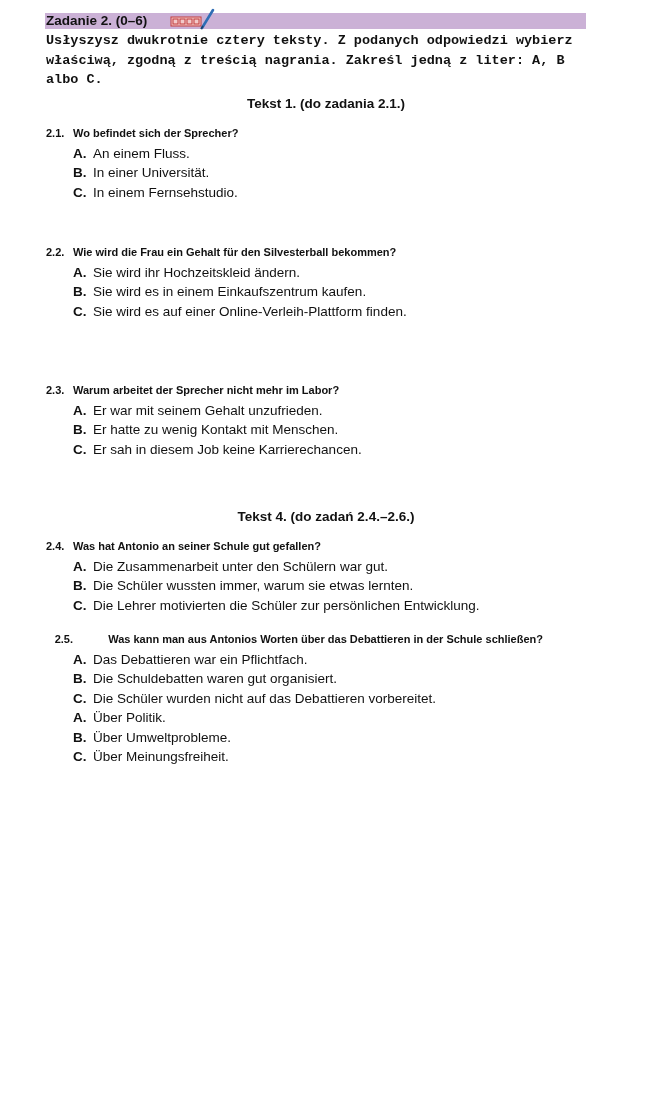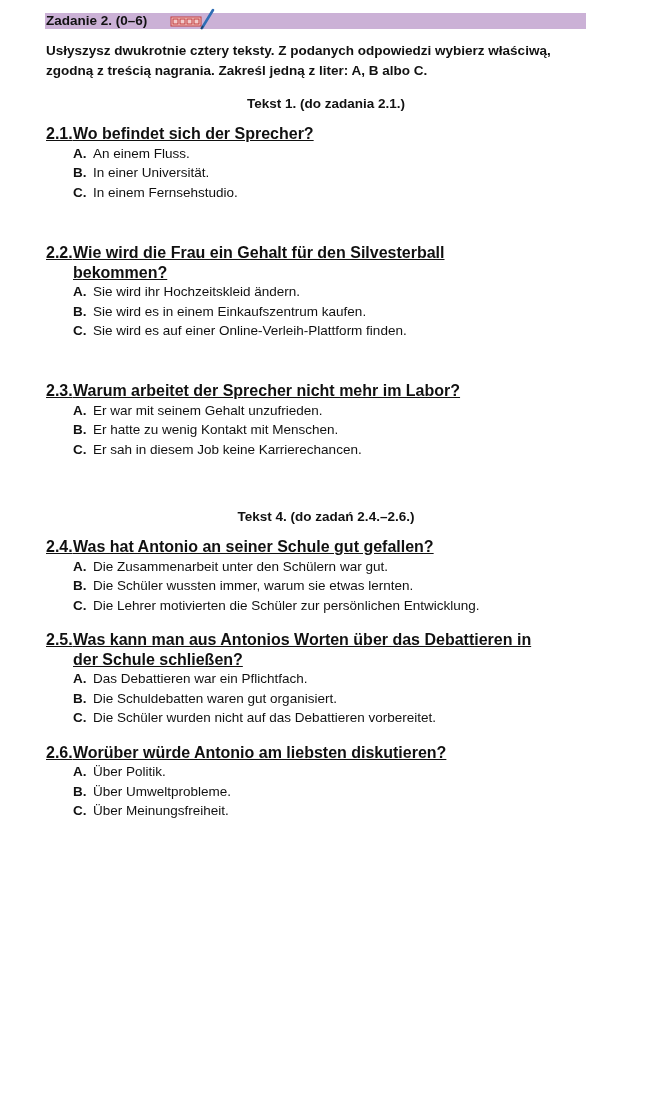--- a/index.html
+++ b/index.html
@@ -35,44 +35,44 @@
     .answer-icon {
       position: absolute;
       left: 170px;
       top: 8px;
       width: 48px;
       height: 22px;
     }
     .instruction {
       position: absolute;
       left: 46px;
-      top: 41px;
+      top: 31px;
       width: 540px;
       font-size: 13.5px;
       font-weight: bold;
       line-height: 19.5px;
+      font-family: Liberation Mono, monospace;
     }
     .section {
       position: absolute;
       left: 46px;
       width: 560px;
     }
     .text-heading {
       font-size: 13.5px;
       font-weight: bold;
       line-height: 18px;
       margin: 0;
       text-align: center;
     }
     .question {
       display: flex;
-      font-size: 16px;
+      font-size: 11px;
       line-height: 19.5px;
       margin-top: 11px;
-      text-decoration: underline;
     }
     .question .qnum {
       font-weight: bold;
       width: 27px;
       flex: none;
     }
     .question .qtext {
       font-weight: bold;
       width: 470px;
     }
@@ -190,43 +190,39 @@
     <li class="option">
         <span class="letter">B.</span>
         <span>Die Schüler wussten immer, warum sie etwas lernten.</span>
       </li>
     <li class="option">
         <span class="letter">C.</span>
         <span>Die Lehrer motivierten die Schüler zur persönlichen Entwicklung.</span>
       </li>
   </ul>
 
-  <div class="question" style="margin-top:15px;">
+  <div class="question" style="margin-top:15px;text-align:right;">
     <span class="qnum">2.5.</span>
     <span class="qtext">Was kann man aus Antonios Worten über das Debattieren in der Schule schließen?</span>
   </div>
   <ul class="options">
     <li class="option">
         <span class="letter">A.</span>
         <span>Das Debattieren war ein Pflichtfach.</span>
       </li>
     <li class="option">
         <span class="letter">B.</span>
         <span>Die Schuldebatten waren gut organisiert.</span>
       </li>
     <li class="option">
         <span class="letter">C.</span>
         <span>Die Schüler wurden nicht auf das Debattieren vorbereitet.</span>
       </li>
   </ul>
 
-  <div class="question" style="margin-top:15px;">
-    <span class="qnum">2.6.</span>
-    <span class="qtext">Worüber würde Antonio am liebsten diskutieren?</span>
-  </div>
   <ul class="options">
     <li class="option">
         <span class="letter">A.</span>
         <span>Über Politik.</span>
       </li>
     <li class="option">
         <span class="letter">B.</span>
         <span>Über Umweltprobleme.</span>
       </li>
     <li class="option">

